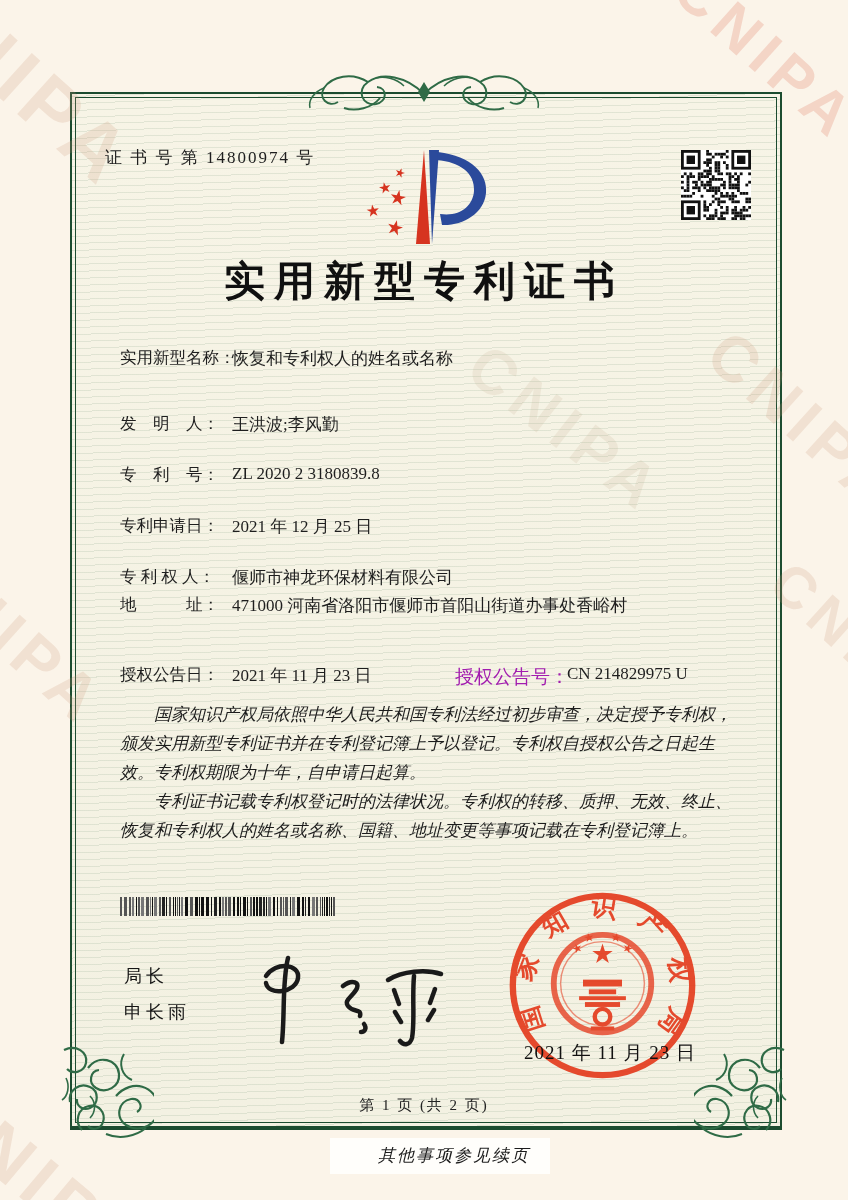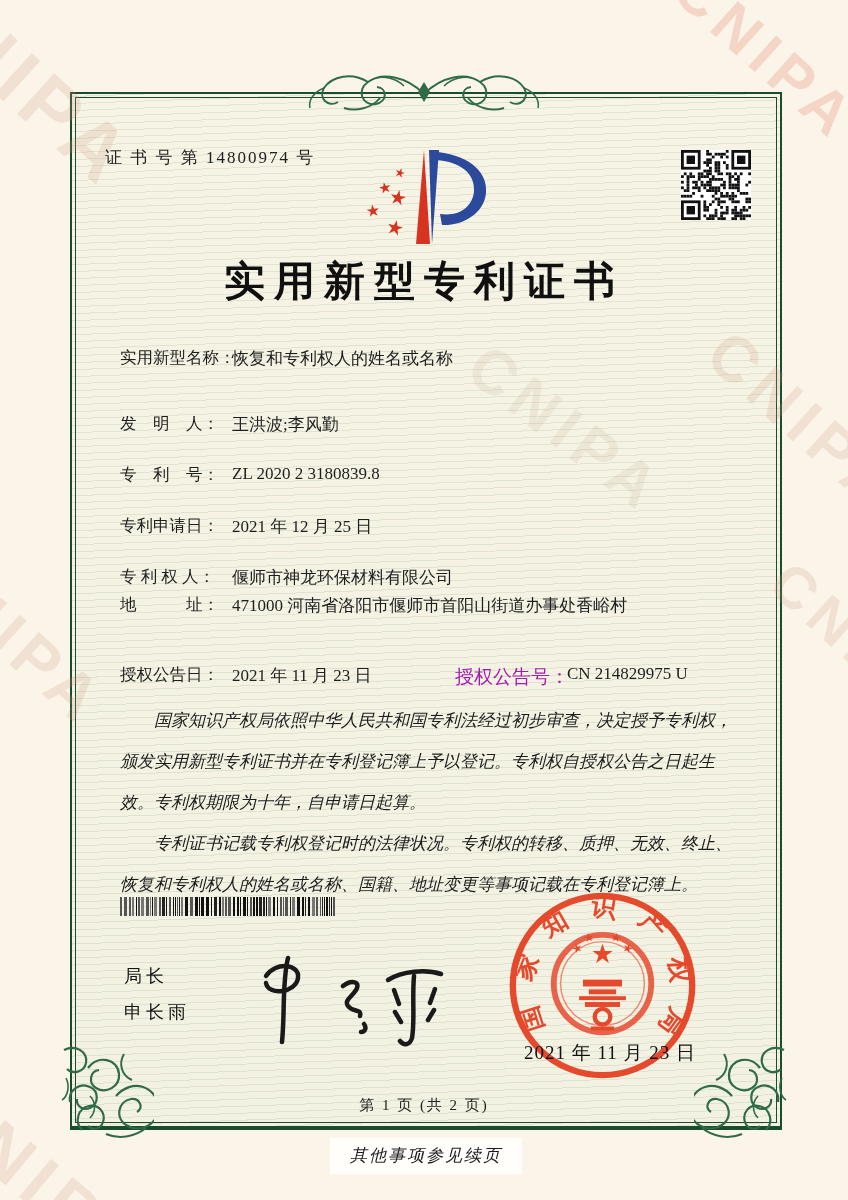--- a/index.html
+++ b/index.html
@@ -43,36 +43,36 @@
     position:absolute;left:70px;top:254px;width:708px;text-align:center;
     font-size:41px;font-weight:bold;letter-spacing:9px;color:#101010;
   }
   .field-row{position:absolute;left:120px;width:620px;height:24px;font-size:17px;}
   .flabel{position:absolute;left:0;top:0;font-size:16.5px;color:#1e1e1e;white-space:pre;}
   .fvalue{position:absolute;left:112px;top:0;white-space:nowrap;color:#1e1e1e;}
   .flabel2{position:absolute;left:335px;top:0;font-size:19px;color:#a21caf;white-space:pre;}
   .fvalue2{position:absolute;left:447px;top:0;white-space:nowrap;color:#1e1e1e;text-align:center;}
   .body-text{
     position:absolute;left:120px;top:700px;width:612px;
-    font-size:17px;line-height:41px;font-style:italic;color:#1c1c1c;
+    font-size:17px;line-height:29px;font-style:italic;color:#1c1c1c;
   }
   .body-text p{margin:0;text-indent:2em;}
   .barcode{position:absolute;left:120px;top:897px;}
   .sig-title{position:absolute;left:124px;top:964px;font-size:18px;letter-spacing:4px;color:#151515;}
   .sig-name{position:absolute;left:124px;top:1000px;font-size:18px;letter-spacing:4px;color:#151515;}
   .signature{position:absolute;left:248px;top:946px;}
   .seal{position:absolute;left:505px;top:888px;}
   .seal-date{
     position:absolute;left:520px;top:1040px;width:180px;text-align:center;
     font-size:19px;color:#111;letter-spacing:1px;z-index:5;
   }
   .page-num{position:absolute;left:70px;top:1096px;width:708px;text-align:center;font-size:15px;letter-spacing:2px;color:#222;}
   .footer-note{
     position:absolute;left:330px;top:1138px;width:192px;height:36px;line-height:36px;
-    background:#fffefb;text-align:center;font-size:17px;font-style:italic;letter-spacing:2px;color:#1c1c1c;
+    background:#fffefb;text-align:center;font-size:17px;font-style:italic;letter-spacing:2px;color:#1c1c1c;padding-left:28px;
   }
   .ornament{position:absolute;z-index:5;}
 </style>
 </head>
 <body>
 
 <svg width="0" height="0" style="position:absolute" aria-hidden="true">
   <defs>
     <path id="star" d="M0,-1 L0.2245,-0.309 L0.951,-0.309 L0.363,0.118 L0.588,0.809 L0,0.382 L-0.588,0.809 L-0.363,0.118 L-0.951,-0.309 L-0.2245,-0.309 Z"></path>
     <g id="corner-orn" stroke="#2f6b46" fill="none" stroke-width="2.2">

